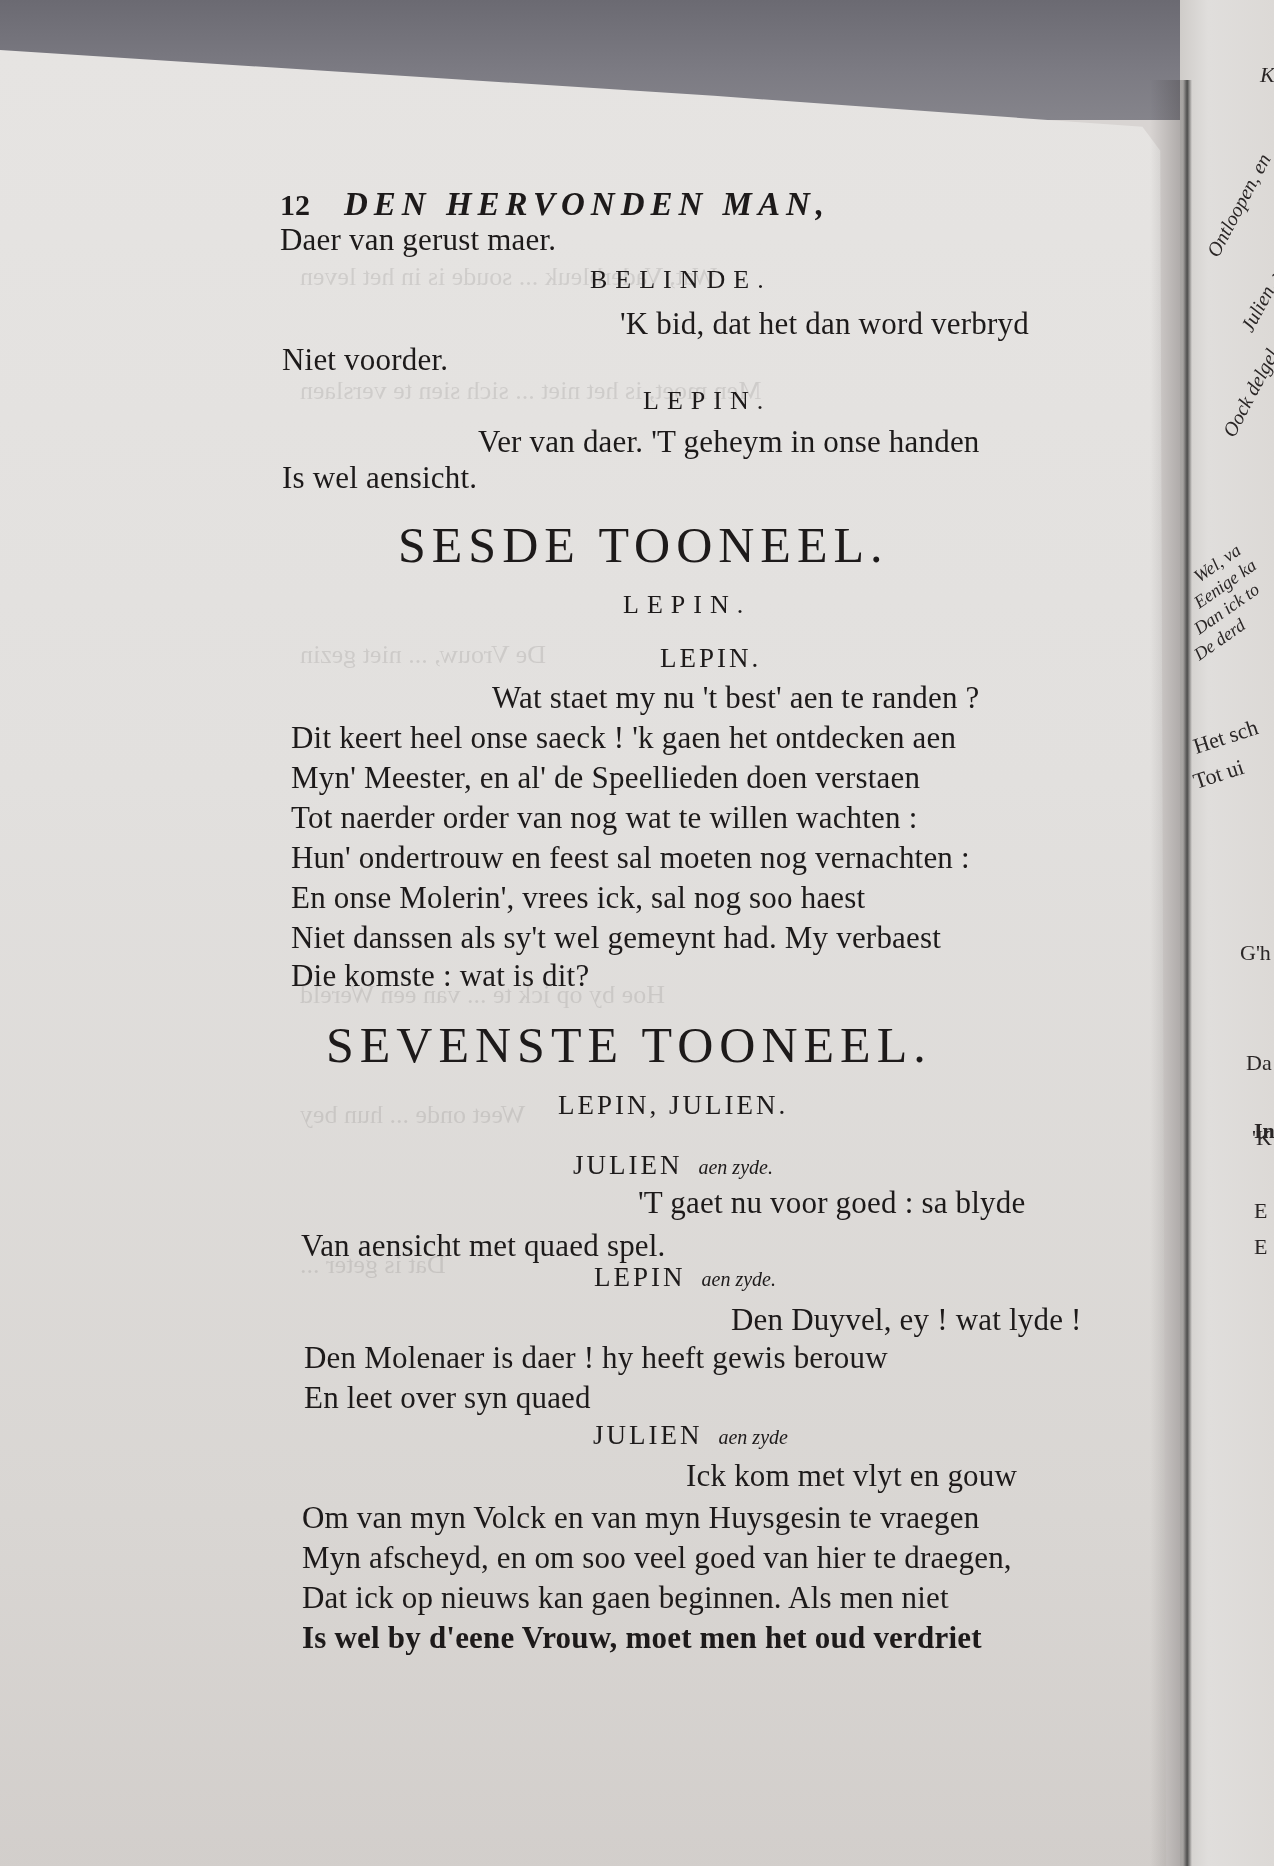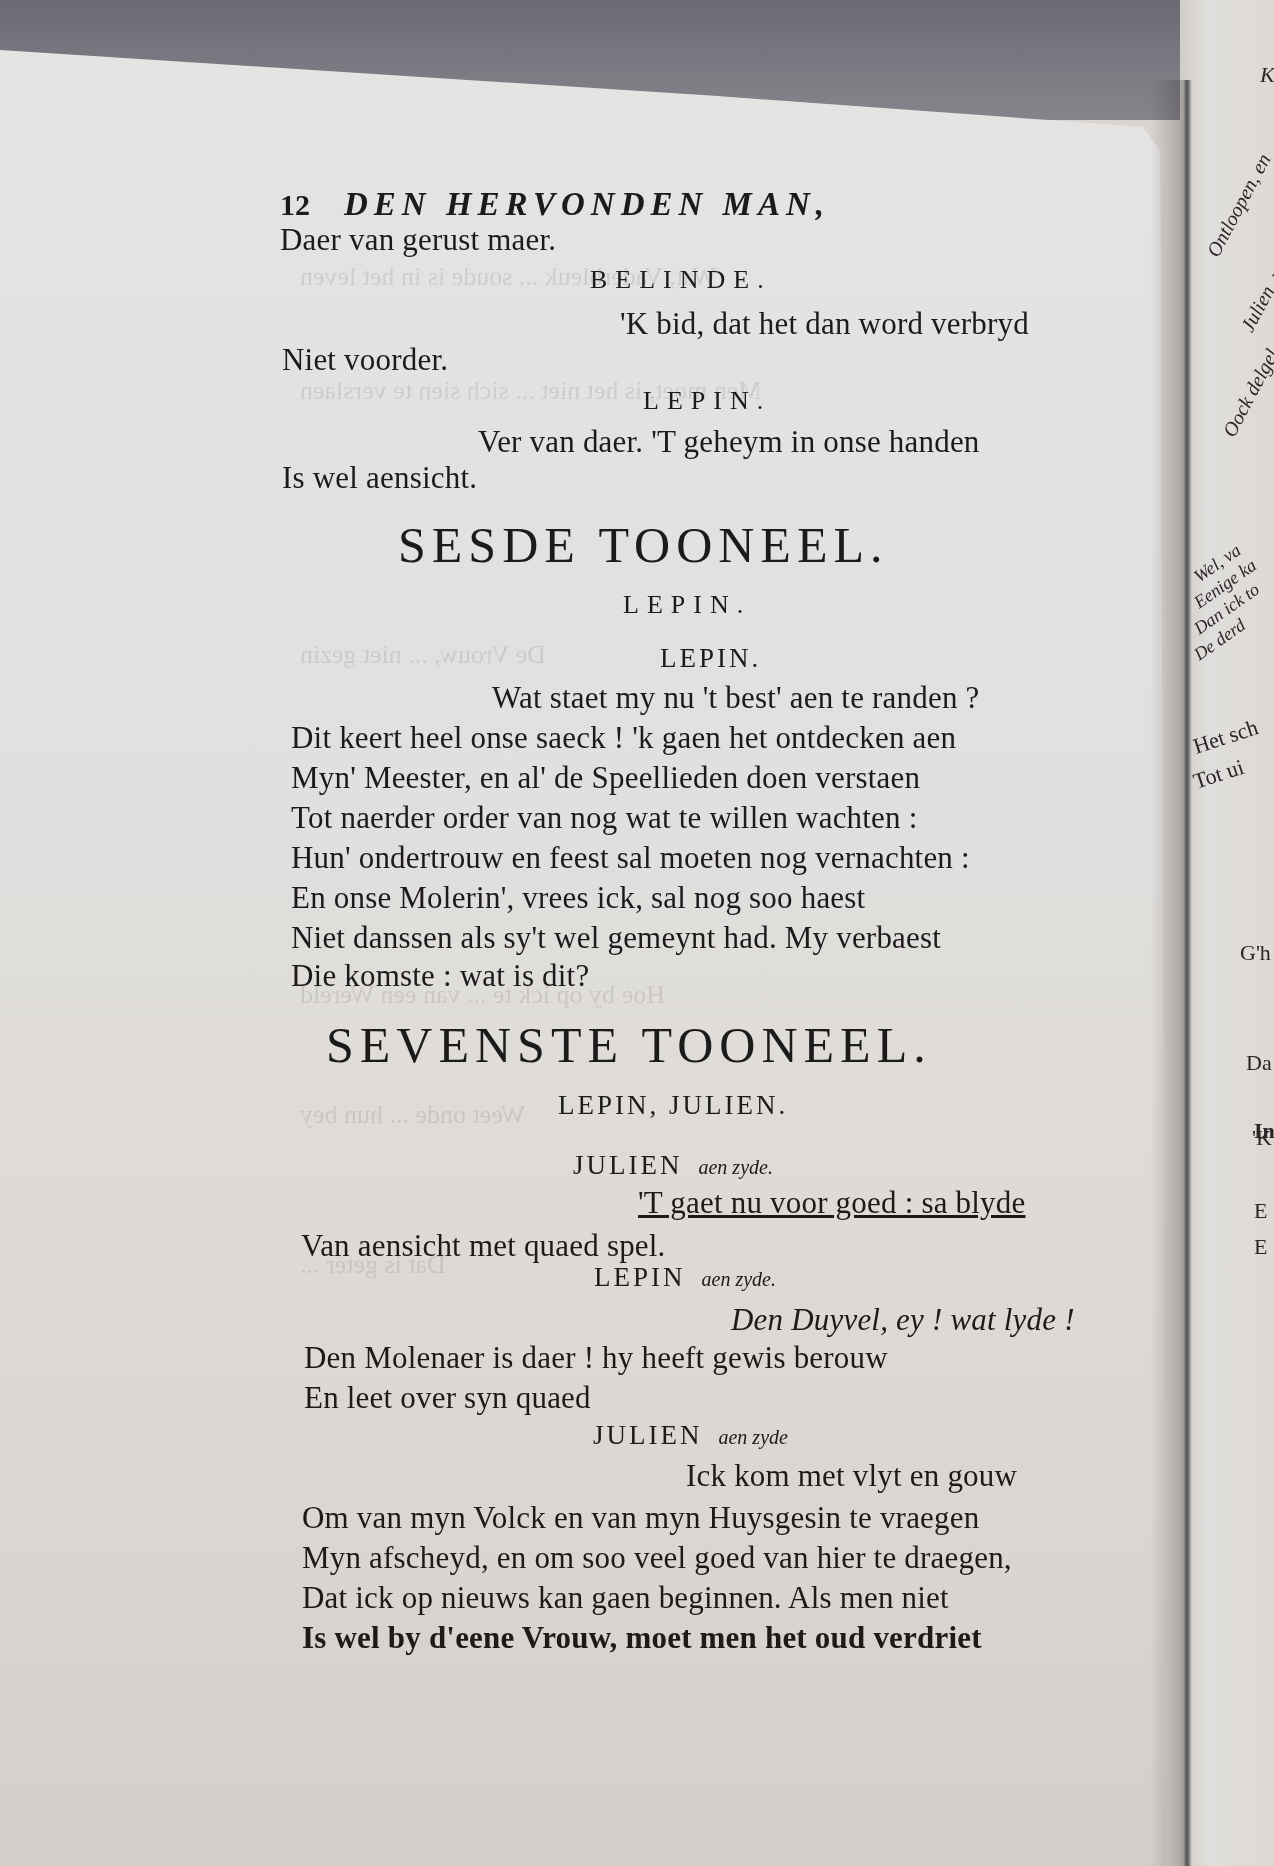--- a/index.html
+++ b/index.html
@@ -107,26 +107,26 @@
   <div class="line" style="left:283px;top:880px;">En onse Molerin', vrees ick, sal nog soo haest</div>
   <div class="line" style="left:283px;top:920px;">Niet danssen als sy't wel gemeynt had. My verbaest</div>
   <div class="line" style="left:283px;top:958px;">Die komste : wat is dit?</div>
 
   <div class="line scene-title" style="left:318px;top:1016px;">SEVENSTE TOONEEL.</div>
   <div class="line cast" style="left:550px;top:1090px;">LEPIN, JULIEN.</div>
 
   <div class="line speaker-tight" style="left:565px;top:1150px;">
     <span>JULIEN</span><span class="dir">aen zyde.</span>
   </div>
-  <div class="line" style="left:630px;top:1185px;text-decoration:underline;">'T gaet nu voor goed : sa blyde</div>
+  <div class="line" style="left:630px;top:1185px;">'T gaet nu voor goed : sa blyde</div>
   <div class="line" style="left:293px;top:1228px;">Van aensicht met quaed spel.</div>
   <div class="line speaker-tight" style="left:586px;top:1262px;">
     <span>LEPIN</span><span class="dir">aen zyde.</span>
   </div>
-  <div class="line" style="left:723px;top:1302px;font-style:italic;">Den Duyvel, ey ! wat lyde !</div>
+  <div class="line" style="left:723px;top:1302px;">Den Duyvel, ey ! wat lyde !</div>
   <div class="line" style="left:296px;top:1340px;">Den Molenaer is daer ! hy heeft gewis berouw</div>
   <div class="line" style="left:296px;top:1380px;">En leet over syn quaed</div>
   <div class="line speaker-tight" style="left:585px;top:1420px;">
     <span>JULIEN</span><span class="dir">aen zyde</span>
   </div>
   <div class="line" style="left:678px;top:1458px;">Ick kom met vlyt en gouw</div>
   <div class="line" style="left:294px;top:1500px;">Om van myn Volck en van myn Huysgesin te vraegen</div>
   <div class="line" style="left:294px;top:1540px;">Myn afscheyd, en om soo veel goed van hier te draegen,</div>
   <div class="line" style="left:294px;top:1580px;">Dat ick op nieuws kan gaen beginnen. Als men niet</div>
   <div class="line" style="left:294px;top:1620px;font-weight:bold;">Is wel by d'eene Vrouw, moet men het oud verdriet</div>

